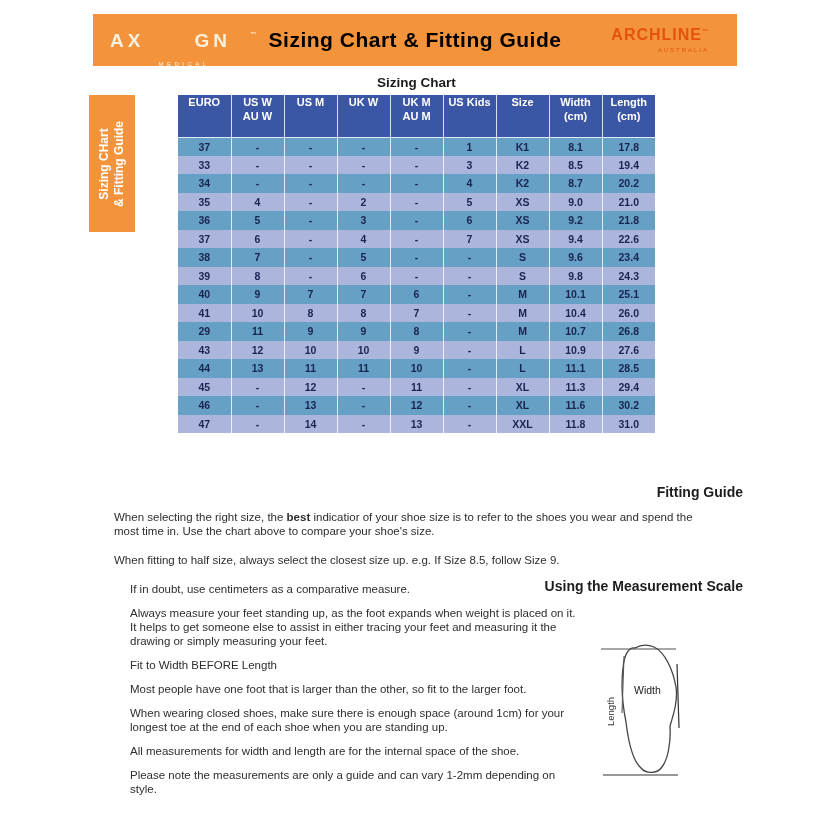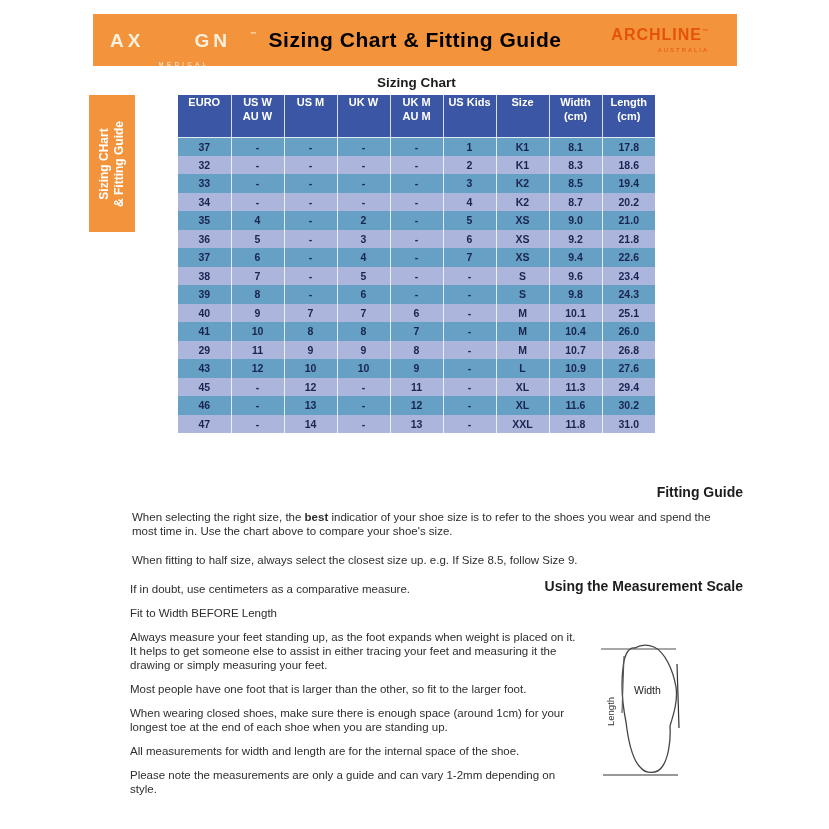--- a/index.html
+++ b/index.html
@@ -43,21 +43,21 @@
   table.sizing td { height:18.5px; text-align:center; font-size:10.5px; font-weight:bold;
     color:#1A2450; border-right:1px solid rgba(255,255,255,.8); }
   table.sizing tbody tr:nth-child(odd)  td { background:#66A0C4; }
   table.sizing tbody tr:nth-child(even) td { background:#ACB6DC; }
 
   
   .section-head { position:absolute; left:93px; width:650px; text-align:right;
     font-weight:bold; font-size:14px; color:#1c1c1c; }
   #fitting-head { top:484px; }
   #measure-head { top:578px; }
-  .fitting-paras { position:absolute; left:132px; top:510px; width:597px; }
+  .fitting-paras { position:absolute; left:114px; top:510px; width:597px; }
   .measure-paras { position:absolute; left:130px; top:582px; width:452px; }
   .fitting-paras p, .measure-paras p { font-size:11.5px; line-height:14px; color:#2e2e2e; }
   .fitting-paras p { margin-bottom:15px; }
   .measure-paras p { margin-bottom:10px; }
   .b { font-weight:bold; }
 
   
   .foot-diagram { position:absolute; left:593px; top:636px; width:130px; height:152px; }
 </style>
 </head>
@@ -137,31 +137,20 @@
           <td>-</td>
           <td>-</td>
           <td>-</td>
           <td>-</td>
           <td>1</td>
           <td>K1</td>
           <td>8.1</td>
           <td>17.8</td>
         </tr>
         <tr>
-          <td>32</td>
-          <td>-</td>
-          <td>-</td>
-          <td>-</td>
-          <td>-</td>
-          <td>2</td>
-          <td>K1</td>
-          <td>8.3</td>
-          <td>18.6</td>
-        </tr>
-        <tr>
           <td>33</td>
           <td>-</td>
           <td>-</td>
           <td>-</td>
           <td>-</td>
           <td>3</td>
           <td>K2</td>
           <td>8.5</td>
           <td>19.4</td>
         </tr>
@@ -269,20 +258,31 @@
           <td>12</td>
           <td>10</td>
           <td>10</td>
           <td>9</td>
           <td>-</td>
           <td>L</td>
           <td>10.9</td>
           <td>27.6</td>
         </tr>
         <tr>
+          <td>44</td>
+          <td>13</td>
+          <td>11</td>
+          <td>11</td>
+          <td>10</td>
+          <td>-</td>
+          <td>L</td>
+          <td>11.1</td>
+          <td>28.5</td>
+        </tr>
+        <tr>
           <td>45</td>
           <td>-</td>
           <td>12</td>
           <td>-</td>
           <td>11</td>
           <td>-</td>
           <td>XL</td>
           <td>11.3</td>
           <td>29.4</td>
         </tr>
@@ -313,22 +313,22 @@
 
   <div class="section-head" id="fitting-head">Fitting Guide</div>
   <div class="fitting-paras">
     <p><span>When selecting the right size, the </span><span class="b">best</span><span> indicatior of your shoe size is to refer to the shoes you wear and spend the most time in. Use the chart above to compare your shoe's size.</span></p>
     <p>When fitting to half size, always select the closest size up. e.g. If Size 8.5, follow Size 9.</p>
   </div>
 
   <div class="section-head" id="measure-head">Using the Measurement Scale</div>
   <div class="measure-paras" id="measure-paras">
       <p>If in doubt, use centimeters as a comparative measure.</p>
+      <p>Always measure your feet standing up, as the foot expands when weight is placed on it. It helps to get someone else to assist in either tracing your feet and measuring it the drawing or simply measuring your feet.</p>
       <p>Fit to Width BEFORE Length</p>
-      <p>Always measure your feet standing up, as the foot expands when weight is placed on it. It helps to get someone else to assist in either tracing your feet and measuring it the drawing or simply measuring your feet.</p>
       <p>Most people have one foot that is larger than the other, so fit to the larger foot.</p>
       <p>When wearing closed shoes, make sure there is enough space (around 1cm) for your longest toe at the end of each shoe when you are standing up.</p>
       <p>All measurements for width and length are for the internal space of the shoe.</p>
       <p>Please note the measurements are only a guide and can vary 1-2mm depending on style.</p>
     </div>
 
   <svg class="foot-diagram" viewBox="0 0 130 152" xmlns="http://www.w3.org/2000/svg">
     <line x1="8" y1="13" x2="83" y2="13" stroke="#8a8a8a" stroke-width="1.6"></line>
     <path d="M42,12 C35,11 31,20 30,32 C28,48 29,66 33,86 C35,103 39,124 48,132
          C53,138 64,138 69,131 C75,123 78,106 77,90 C81,77 85,64 83,51

